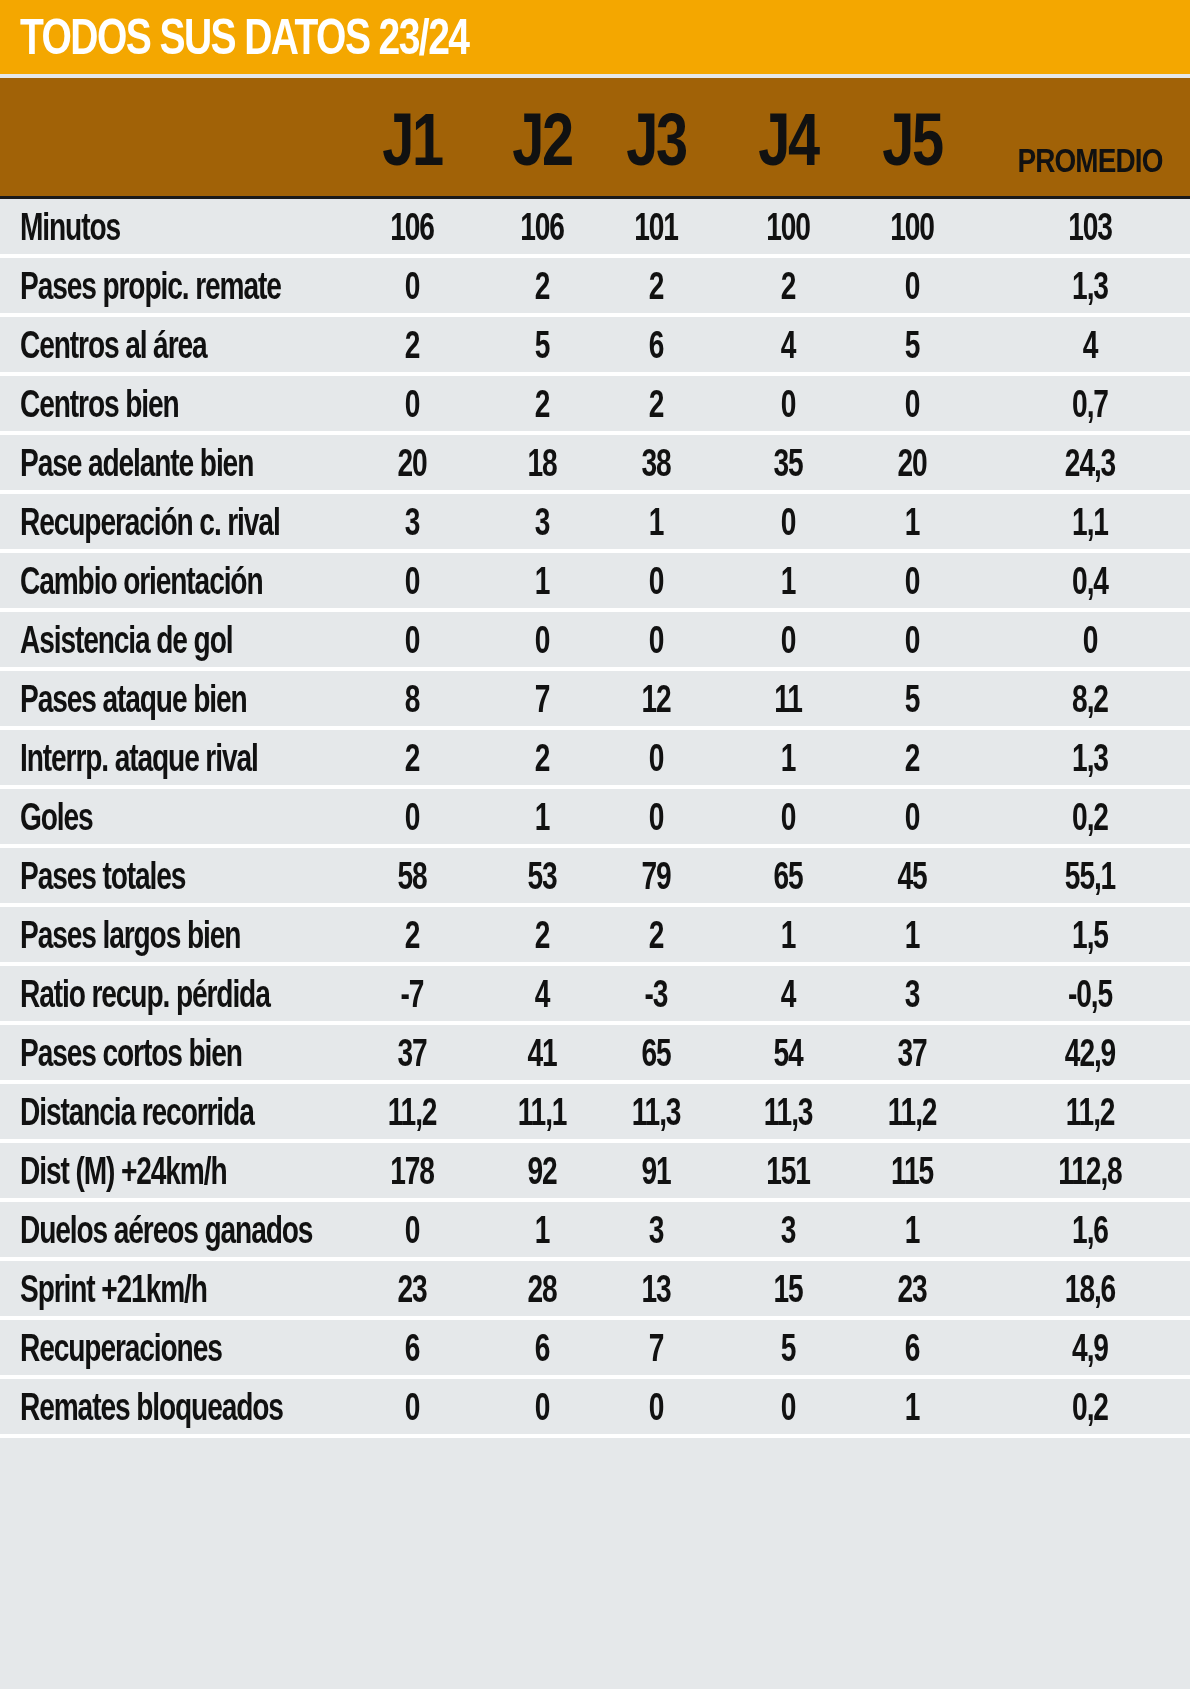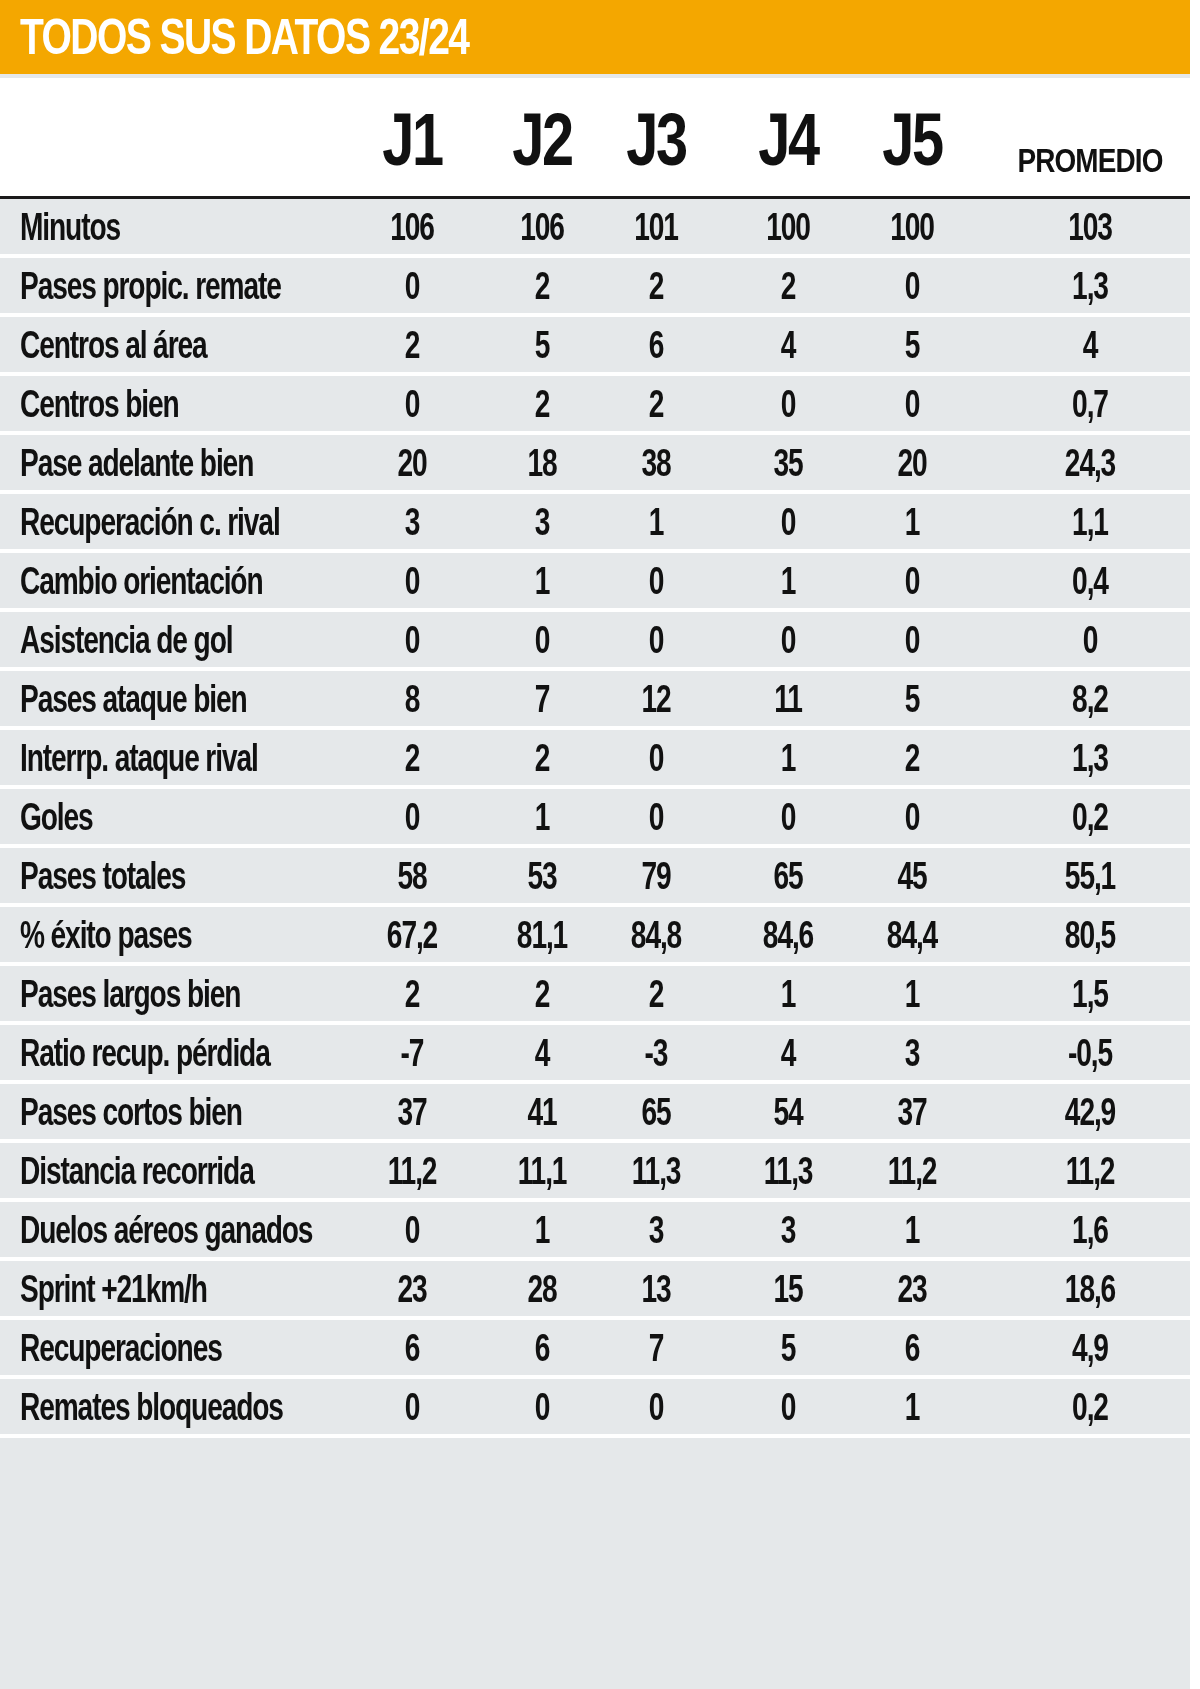--- a/index.html
+++ b/index.html
@@ -12,21 +12,21 @@
     background: #f4a700;
   }
   .title-bar .title {
     position: absolute; left: 20px; top: 6px;
     font-family: "Liberation Sans", sans-serif; font-weight: bold;
     font-size: 50px; color: #ffffff; letter-spacing: -2px;
     transform: scaleX(0.78); transform-origin: left center; line-height: 62px;
   }
   .right-edge { position: absolute; left: 1190px; top: 0; width: 10px; height: 1689px; background: #ffffff; }
   .table { position: absolute; left: 0; top: 78px; width: 1190px; }
-  .head-row { position: relative; height: 118px; background: #ffffff; }
+  .head-row { position: relative; height: 118px; background: #a16207; }
   .head-row .col-h {
     position: absolute; top: 22px; font-weight: bold; color: #111;
     font-size: 74px; line-height: 80px; letter-spacing: -3px;
     transform: scaleX(0.78); text-align: center; width: 120px; margin-left: -60px;
   }
   .head-row .col-h.avg {
     font-size: 34px; top: 42px; letter-spacing: -1px; width: 220px; margin-left: -110px;
     transform: scaleX(0.82);
   }
   .sep { height: 3px; background: #1a1a1a; margin-right: 0; }
@@ -167,29 +167,20 @@
       <div class="row">
         <div class="label">Pases totales</div>
         <div class="val" style="left: 412px;">58</div>
         <div class="val" style="left: 542px;">53</div>
         <div class="val" style="left: 656px;">79</div>
         <div class="val" style="left: 788px;">65</div>
         <div class="val" style="left: 912px;">45</div>
         <div class="val" style="left: 1090px;">55,1</div>
       </div>
       <div class="row">
-        <div class="label">% éxito pases</div>
-        <div class="val" style="left: 412px;">67,2</div>
-        <div class="val" style="left: 542px;">81,1</div>
-        <div class="val" style="left: 656px;">84,8</div>
-        <div class="val" style="left: 788px;">84,6</div>
-        <div class="val" style="left: 912px;">84,4</div>
-        <div class="val" style="left: 1090px;">80,5</div>
-      </div>
-      <div class="row">
         <div class="label">Pases largos bien</div>
         <div class="val" style="left: 412px;">2</div>
         <div class="val" style="left: 542px;">2</div>
         <div class="val" style="left: 656px;">2</div>
         <div class="val" style="left: 788px;">1</div>
         <div class="val" style="left: 912px;">1</div>
         <div class="val" style="left: 1090px;">1,5</div>
       </div>
       <div class="row">
         <div class="label">Ratio recup. pérdida</div>
@@ -212,20 +203,29 @@
       <div class="row">
         <div class="label">Distancia recorrida</div>
         <div class="val" style="left: 412px;">11,2</div>
         <div class="val" style="left: 542px;">11,1</div>
         <div class="val" style="left: 656px;">11,3</div>
         <div class="val" style="left: 788px;">11,3</div>
         <div class="val" style="left: 912px;">11,2</div>
         <div class="val" style="left: 1090px;">11,2</div>
       </div>
       <div class="row">
+        <div class="label">Dist (M) +24km/h</div>
+        <div class="val" style="left: 412px;">178</div>
+        <div class="val" style="left: 542px;">92</div>
+        <div class="val" style="left: 656px;">91</div>
+        <div class="val" style="left: 788px;">151</div>
+        <div class="val" style="left: 912px;">115</div>
+        <div class="val" style="left: 1090px;">112,8</div>
+      </div>
+      <div class="row">
         <div class="label">Duelos aéreos ganados</div>
         <div class="val" style="left: 412px;">0</div>
         <div class="val" style="left: 542px;">1</div>
         <div class="val" style="left: 656px;">3</div>
         <div class="val" style="left: 788px;">3</div>
         <div class="val" style="left: 912px;">1</div>
         <div class="val" style="left: 1090px;">1,6</div>
       </div>
       <div class="row">
         <div class="label">Sprint +21km/h</div>

